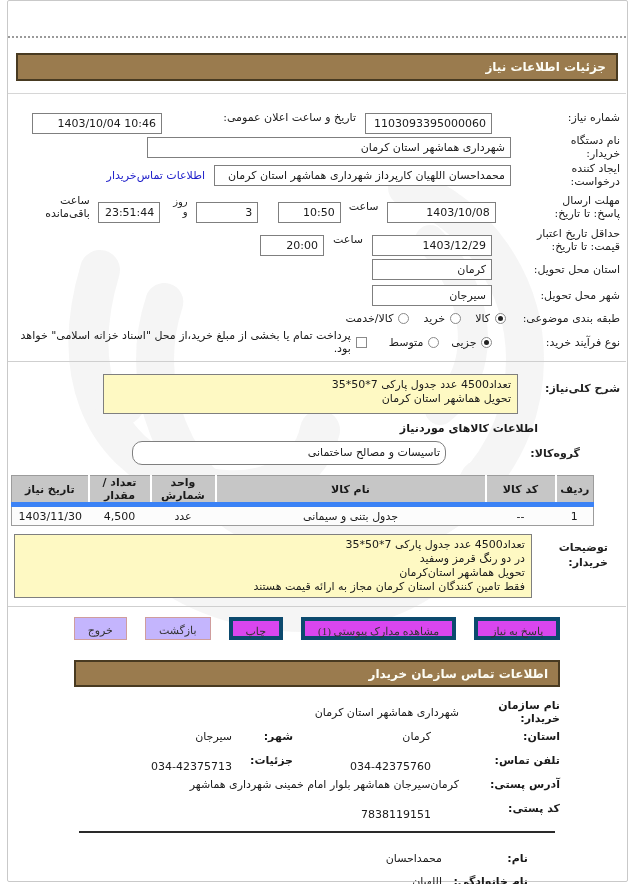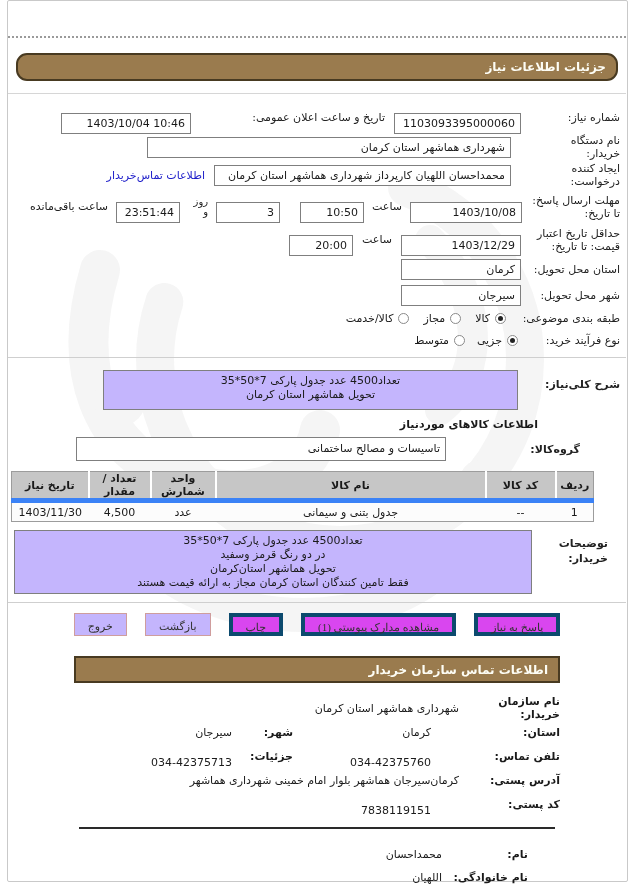--- a/index.html
+++ b/index.html
@@ -23,49 +23,49 @@
     opacity:0.55; pointer-events:none; z-index:0;
   }
   .content { position:relative; z-index:1; }
 
   .dotted { border-top:2px dotted #9a9a9a; margin:36px 8px 0 8px; }
 
   .bar {
     background:#9a7b4e; border:2px solid #483a21; color:#fdfdf5;
     font-weight:bold; font-size:12px; padding:5px 10px; height:28px;
   }
-  .bar-main { margin:15px 16px 12px 16px;border-radius:11px; }
+  .bar-main { margin:15px 16px 12px 16px; }
   .bar-contact { margin:20px 74px 0 74px; height:27px; padding-top:5px; }
 
   .fields { margin:4px 8px 0 8px; border-top:1px solid #d6d6d6; border-bottom:1px solid #cfcfcf; padding:7px 6px 6px 6px; }
   .frow { display:flex; align-items:center; column-gap:9px; min-height:26px; }
   .flabel { color:#222; line-height:13px; }
-  .lw90 { width:90px; } .lw80 { width:80px; } .lw185 { width:185px; text-align:right; }
+  .lw90 { width:90px;margin-left:29px; } .lw80 { width:80px; } .lw185 { width:185px; text-align:right; }
   .ibox {
     border:1px solid #7f7f7f; background:#fff; height:21px;
     padding:3px 5px 0 5px; font-size:11px; overflow:hidden; white-space:nowrap;
   }
   .ltr { direction:ltr; unicode-bidi:embed;margin-top:12px; }
   .tal-r { text-align:right; }
   .link { color:#1d1dc9; cursor:pointer; }
   .radio { width:11px; height:11px; border:1px solid #8a8a8a; border-radius:50%; background:#fff; display:inline-block; position:relative; flex:none; }
   .radio.sel::after { content:""; position:absolute; left:2px; top:2px; width:5px; height:5px; border-radius:50%; background:#222; }
   .checkbox { width:11px; height:11px; border:1px solid #8a8a8a; background:#fff; display:inline-block; flex:none; }
   .opt { display:flex; align-items:center; gap:5px; }
   .smalllbl { font-size:10px; line-height:10px; width:20px; }
 
   .goods { margin:0 8px; padding:6px 6px 8px 6px; border-bottom:1px solid #cfcfcf; }
   .descrow { display:flex; margin-top:6px; }
   .descrow .flabel { width:80px; font-weight:bold; padding-top:8px; }
-  .tbox { border:1px solid #7f7f7f; background:#c4b5fd; font-size:11px; line-height:14px; padding:3px 6px; white-space:pre-line; text-align:center; }
+  .tbox { border:1px solid #7f7f7f; background:#fef9c3; font-size:11px; line-height:14px; padding:3px 6px; white-space:pre-line; text-align:right; }
   .desc-box { width:415px; height:40px; margin-right:22px; }
   .goods-header { font-weight:bold; margin:8px 82px 0 0; }
   .grouprow { display:flex; align-items:center; margin:6px 40px 0 0; }
   .grouprow .flabel { width:64px; font-weight:bold; }
-  .group-box { width:370px; margin-right:70px; height:24px; padding-top:4px; text-align:right; padding-left:8px; }
+  .group-box { width:314px; margin-right:70px; height:24px; padding-top:4px; text-align:right; padding-left:8px;border-radius:10px; }
 
   table.items { border-collapse:collapse; margin:10px 26px 0 26px; width:582px; table-layout:fixed; border:1px solid #9c9c9c; }
   table.items th { background:#c6c6c6; font-weight:bold; font-size:11px; height:21px; border-left:2px solid #fff; text-align:center; }
   table.items th:last-child { border-left:none; }
   table.items td { background:#fcfcfc; font-size:11px; height:21px; text-align:center; border-top:5px solid #3b82f6; }
   .c-row { width:38px; } .c-code { width:70px; } .c-name { width:270px; }
   .c-unit { width:65px; } .c-qty { width:62px; } .c-date { width:77px; }
 
   .notesrow { display:flex; margin:8px 12px 0 0; }
   .notesrow .flabel { width:70px; font-weight:bold; padding-top:6px; line-height:15px; }
@@ -164,37 +164,41 @@
       </div>
 
       <div class="frow" style="min-height:21px; column-gap:14px">
         <span class="flabel" style="width:100px">طبقه بندی موضوعی:</span>
         <span class="opt">
           <span class="radio sel"></span>
           <span>کالا</span>
         </span>
         <span class="opt">
           <span class="radio"></span>
-          <span>مجاز</span>
+          <span>خرید</span>
         </span>
         <span class="opt">
           <span class="radio"></span>
           <span>کالا/خدمت</span>
         </span>
       </div>
 
       <div class="frow" style="min-height:22px; column-gap:12px">
         <span class="flabel lw90">نوع فرآیند خرید:</span>
         <span class="opt">
           <span class="radio sel"></span>
           <span>جزیی</span>
         </span>
         <span class="opt">
           <span class="radio"></span>
           <span>متوسط</span>
+        </span>
+        <span class="opt" style="margin-right:10px">
+          <span class="checkbox"></span>
+          <span>پرداخت تمام یا بخشی از مبلغ خرید،از محل "اسناد خزانه اسلامی" خواهد بود.</span>
         </span>
       </div>
     </div>
 
     <div class="goods">
 
       <div class="descrow">
         <span class="flabel">شرح کلی‌نیاز:</span>
         <div class="tbox desc-box">تعداد4500 عدد جدول پارکی 7*50*35
 تحویل هماشهر استان کرمان</div>

